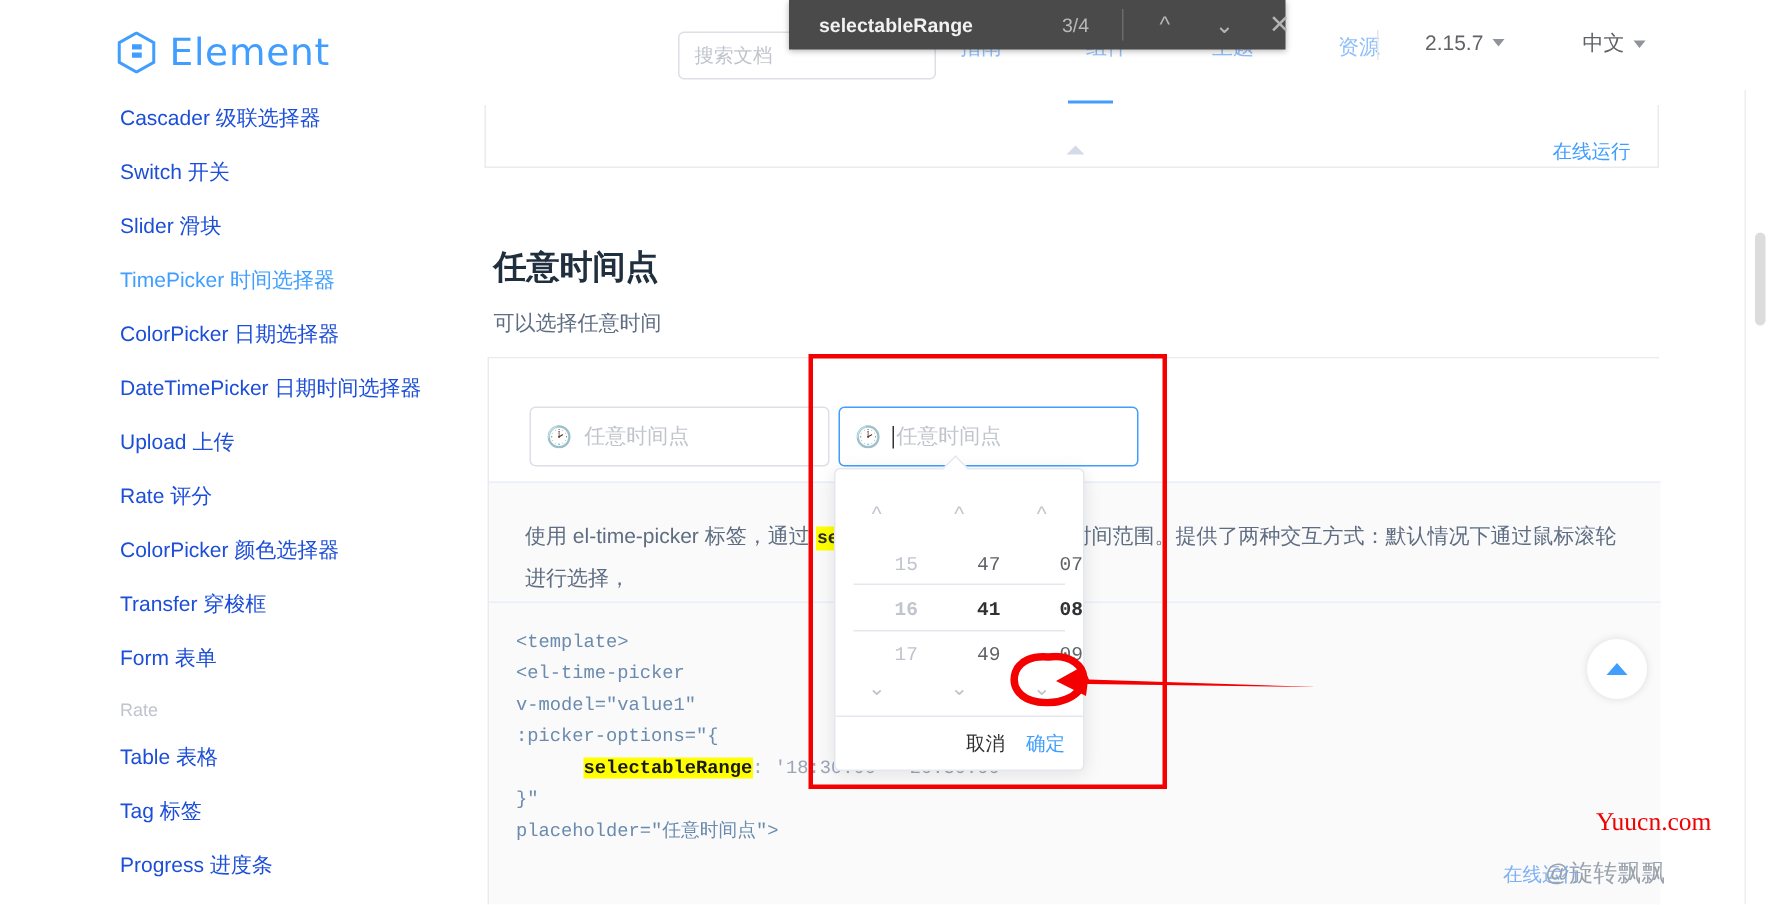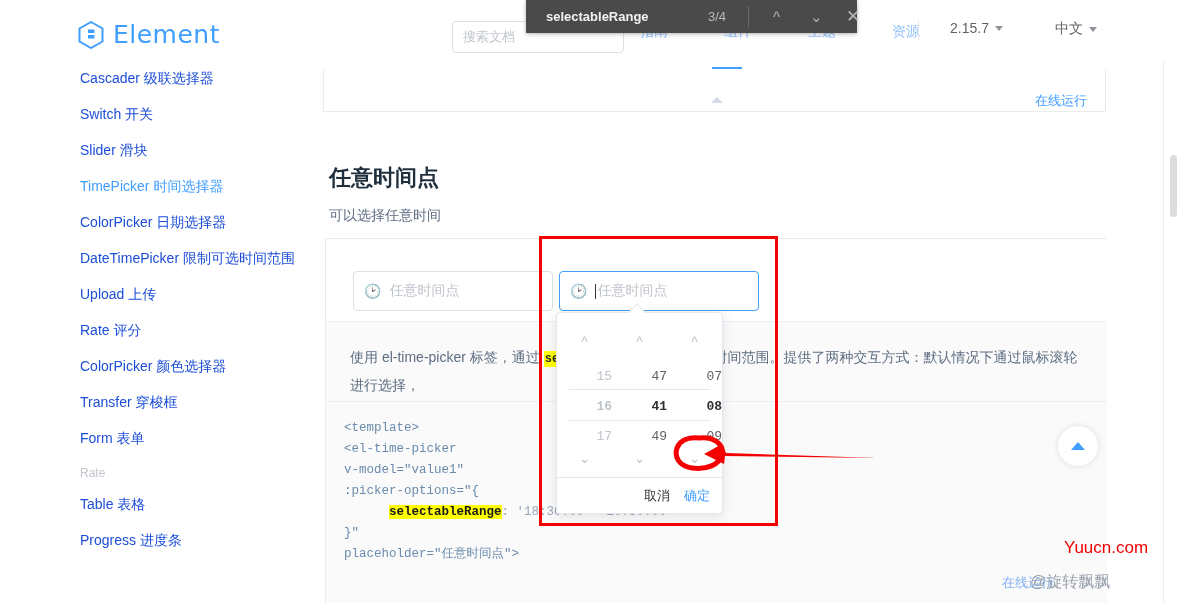--- a/index.html
+++ b/index.html
@@ -172,21 +172,21 @@
   .backtop {
     position: absolute; left: 1058px; top: 426px; width: 40px; height: 40px;
     border-radius: 50%; background: #fff; box-shadow: 0 0 6px rgba(0,0,0,.12);
     display: flex; align-items: center; justify-content: center; z-index: 30;
   }
   .backtop-tri { width: 0; height: 0; border-left: 7px solid transparent; border-right: 7px solid transparent; border-bottom: 8px solid #409EFF; }
 
   
   .wm-red {
     position: absolute; left: 1064px; top: 538px; font-size: 17px; color: #f00000;
-    font-family: Liberation Sans, sans-serif; z-index: 70;
+    font-family: Liberation Serif, serif; z-index: 70;
   }
   .wm-gray {
     position: absolute; left: 1030px; top: 572px; font-size: 16px; color: #9aa3ad;
     z-index: 70; white-space: nowrap;
   }
   .wm-behind {
     position: absolute; left: 1002px; top: 574px; font-size: 13px; color: #7fb0f5; z-index: 69;
   }
 
   
@@ -233,28 +233,29 @@
       <span class="caret-d"></span>
     </div>
   </div>
 
   <div class="sidebar">
     <div class="side-item">Cascader 级联选择器</div>
     <div class="side-item">Switch 开关</div>
     <div class="side-item">Slider 滑块</div>
     <div class="side-item active">TimePicker 时间选择器</div>
     <div class="side-item">ColorPicker 日期选择器</div>
-    <div class="side-item">DateTimePicker 限制可选时间范围</div>
+    <div class="side-item">DateTimePicker 日期时间选择器</div>
     <div class="side-item">Upload 上传</div>
     <div class="side-item">Rate 评分</div>
     <div class="side-item">ColorPicker 颜色选择器</div>
     <div class="side-item">Transfer 穿梭框</div>
     <div class="side-item">Form 表单</div>
     <div class="side-group">Rate</div>
     <div class="side-item">Table 表格</div>
+    <div class="side-item">Tag 标签</div>
     <div class="side-item">Progress 进度条</div>
   </div>
 
   <div class="content">
 
     <div class="demo-block-top">
       <div class="collapse-tri-top"></div>
       <div class="run-online">在线运行</div>
     </div>
 

